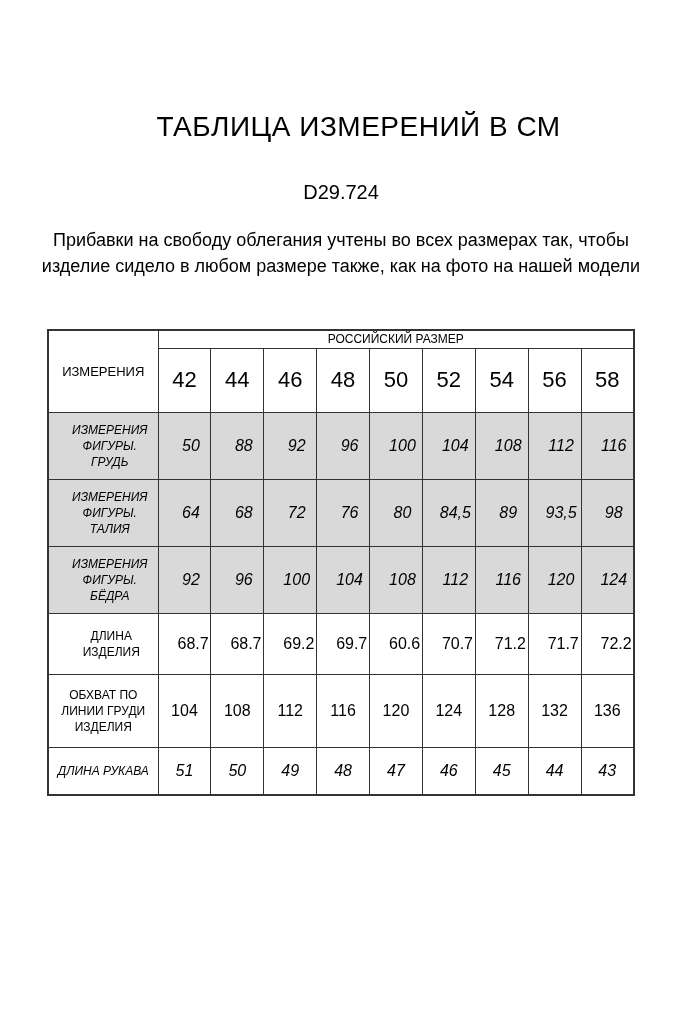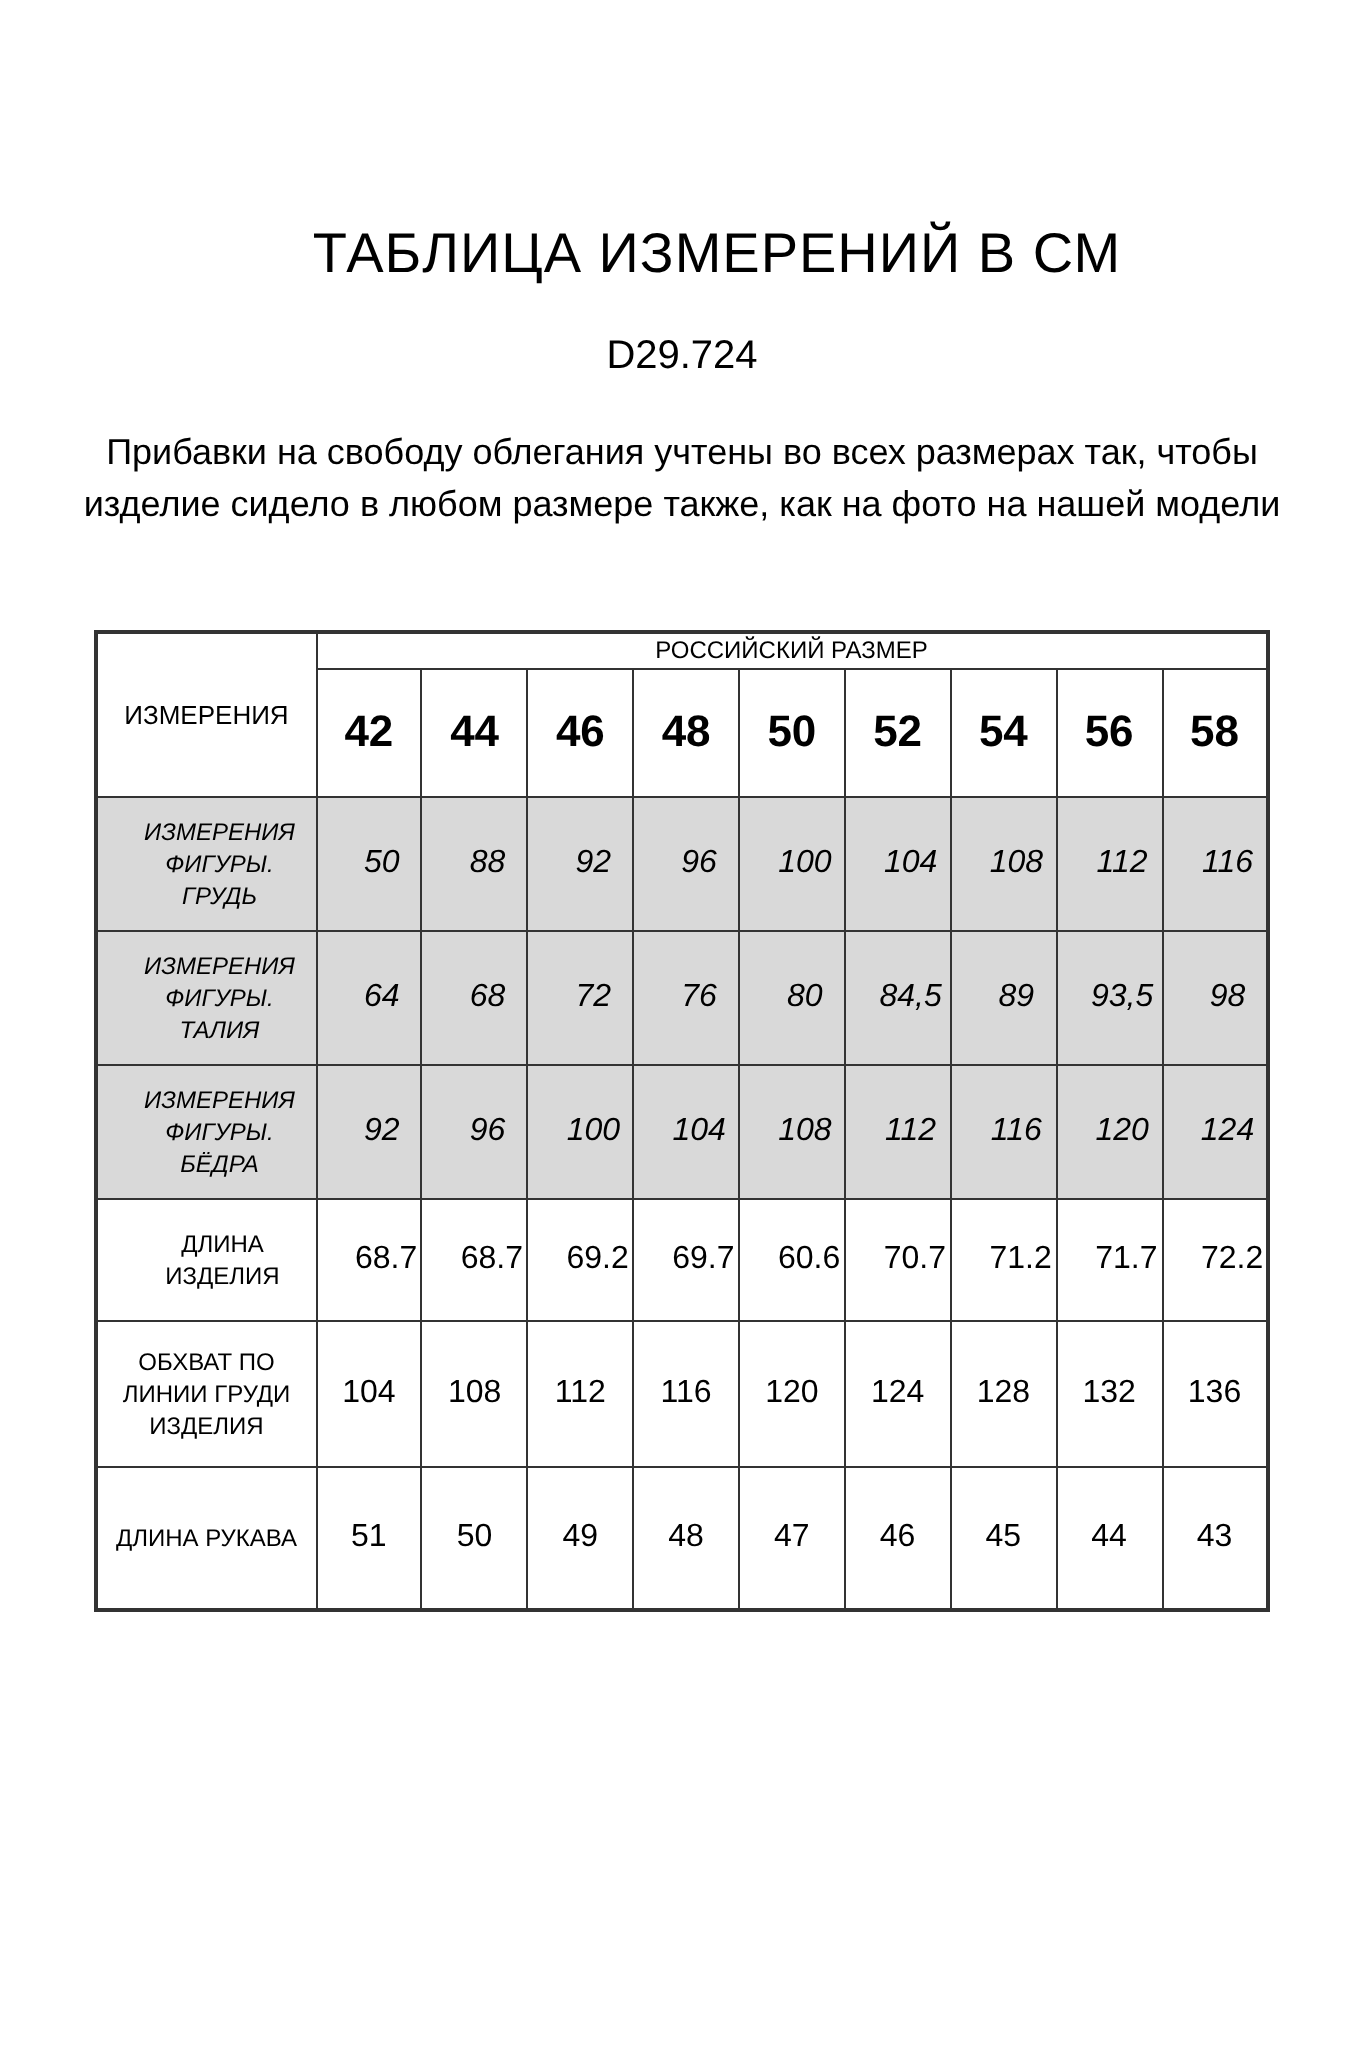--- a/index.html
+++ b/index.html
@@ -24,21 +24,21 @@
     font-weight: normal;
     text-align: center;
     margin: 0;
     letter-spacing: 0.5px;
     line-height: 1.1;
     padding-left: 35px;
   }
   .article {
     font-size: 20px;
     text-align: center;
-    margin-top: 24px;
+    margin-top: 38px;
   }
   .note {
     font-size: 18px;
     line-height: 1.44;
     text-align: center;
     width: 600px;
     margin: 24px auto 0 auto;
   }
   table.measurements {
     border-collapse: collapse;
@@ -63,39 +63,39 @@
     height: 18px;
     padding: 1px;
     line-height: 1.1;
   }
   .corner-header {
     font-size: 13px;
     font-weight: normal;
   }
   .size-cell {
     font-size: 22px;
-    font-weight: bold;
+    font-weight: normal;
     height: 64px;
   }
   .row-label {
     font-size: 12px;
     line-height: 1.35;
     padding: 3px 4px;
   }
   .value-cell {
     font-size: 16px;
   }
   tbody tr.shaded td {
     background: var(--shaded-bg, #d9d9d9);
     font-style: italic;
   }
   tbody tr:nth-child(-n+3) td { height: 67px; padding-left: 16px; }
   tbody tr:nth-child(4) td { height: 61px; padding-left: 19px; }
   tbody tr:nth-child(5) td { height: 73px; }
-  tbody tr:nth-child(6) td { height: 72px; }
+  tbody tr:nth-child(6) td { height: 48px; font-style: italic; }
 </style>
 </head>
 <body>
 
 <div class="page">
 
   <h1 class="title">ТАБЛИЦА ИЗМЕРЕНИЙ В СМ</h1>
 
   <div class="article">D29.724</div>
 

